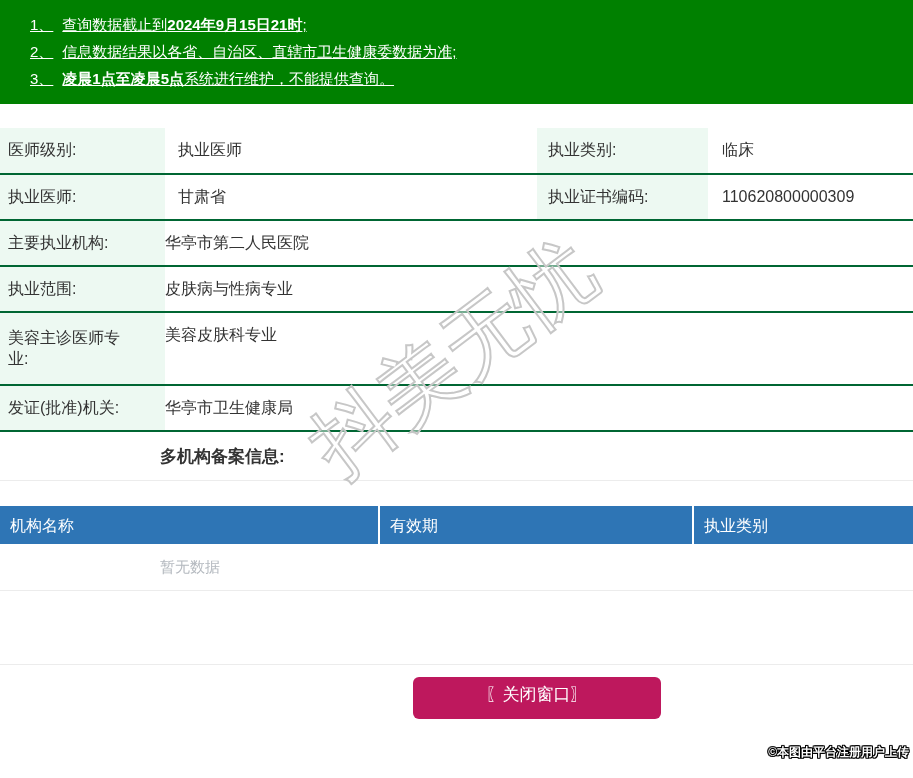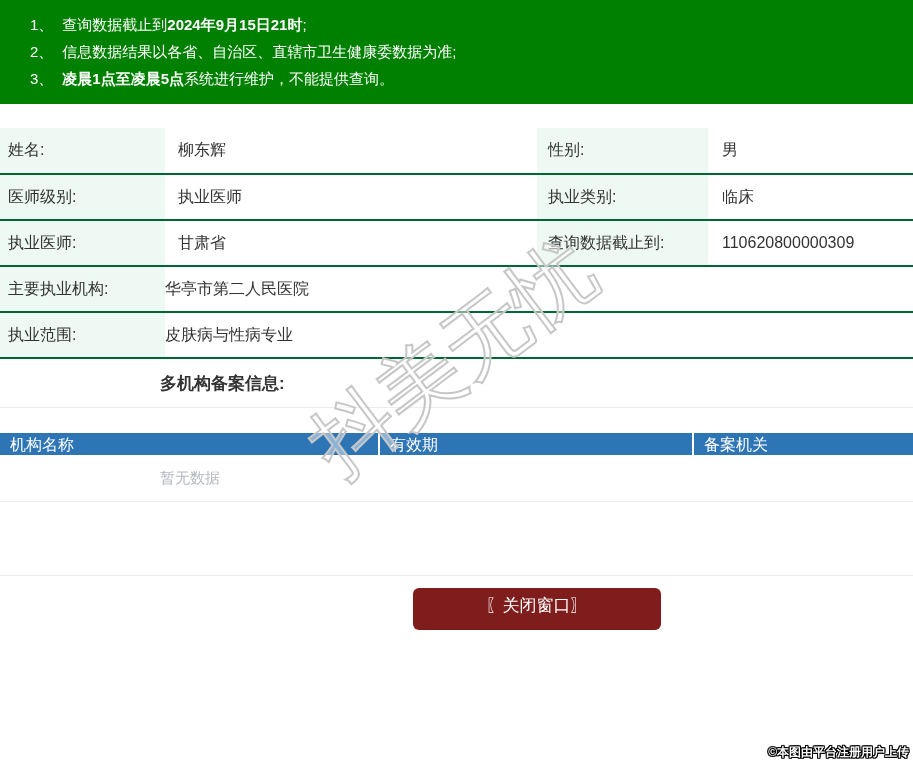--- a/index.html
+++ b/index.html
@@ -18,21 +18,21 @@
 
   
   .banner {
     width: 913px;
     height: 104px;
     background: #008000;
     color: #ffffff;
     font-size: 15px;
     padding: 11px 10px 0 30px;
   }
-  .notice-line { line-height: 27px; white-space: nowrap; }
+  .notice-line { line-height: 27px; white-space: nowrap; text-decoration: underline; }
   .notice-line .num { margin-right: 9px; }
   .notice-line b { font-weight: bold; }
 
   
   table.license {
     width: 913px;
     margin-top: 24px;
     border-collapse: collapse;
     table-layout: fixed;
     font-size: 16px;
@@ -64,21 +64,21 @@
   hr.thinline {
     border: none;
     border-top: 1px solid #ececec;
     height: 0;
   }
   .l1 { margin-top: 12px; }
   .org-header {
     margin-top: 25px;
     display: flex;
     width: 913px;
-    height: 22px;
+    height: 38px;
     background: #2e75b5;
     color: #ffffff;
     font-size: 16px;
     align-items: center;
   }
   .org-col { height: 39px; line-height: 39px; padding-left: 10px; }
   .org-c1 { width: 378px; }
   .org-c2 { width: 314px; border-left: 2px solid #ffffff; }
   .org-c3 { width: 221px; border-left: 2px solid #ffffff; }
   .empty-text {
@@ -96,21 +96,21 @@
   
   .btn-row {
     margin-top: 12px;
     padding-left: 160px;
     text-align: center;
   }
   .close-btn {
     display: inline-block;
     width: 248px;
     height: 42px;
-    background: #7f1d1d;
+    background: #be185d;
     color: #ffffff;
     font-size: 17px;
     font-family: inherit;
     border: none;
     border-radius: 6px;
     cursor: pointer;
     line-height: 36px;
     padding-bottom: 6px;
   }
 
@@ -158,56 +158,58 @@
     <div class="notice-line">
       <span class="num">2、</span><span>信息数据结果以各省、自治区、直辖市卫生健康委数据为准;</span><b></b><span></span>
     </div>
     <div class="notice-line">
       <span class="num">3、</span><span></span><b>凌晨1点至凌晨5点</b><span>系统进行维护，不能提供查询。</span>
     </div>
   </div>
 
   <table class="license">
     <tbody>
-        <tr class="r-std">
-      <td class="lbl">姓名:</td>
-      <td class="val1">柳东辉</td>
-      <td class="lbl2">性别:</td>
-      <td class="val2">男</td>
-    </tr>
     <tr class="r-std">
       <td class="lbl">医师级别:</td>
       <td class="val1">执业医师</td>
       <td class="lbl2">执业类别:</td>
       <td class="val2">临床</td>
     </tr>
     <tr class="r-std">
       <td class="lbl">执业医师:</td>
       <td class="val1">甘肃省</td>
-      <td class="lbl2">查询数据截止到:</td>
+      <td class="lbl2">执业证书编码:</td>
       <td class="val2">110620800000309</td>
     </tr>
     <tr class="r-std">
       <td class="lbl">主要执业机构:</td>
       <td class="valspan" colspan="3">华亭市第二人民医院</td>
     </tr>
     <tr class="r-std">
       <td class="lbl">执业范围:</td>
       <td class="valspan" colspan="3">皮肤病与性病专业</td>
+    </tr>
+    <tr class="r-tall">
+      <td class="lbl">美容主诊医师专业:</td>
+      <td class="valspan" colspan="3">美容皮肤科专业</td>
+    </tr>
+    <tr class="r-std">
+      <td class="lbl">发证(批准)机关:</td>
+      <td class="valspan" colspan="3">华亭市卫生健康局</td>
     </tr>
   </tbody>
     </table>
 
   <div class="section-title">多机构备案信息:</div>
   <hr class="thinline l1">
 
   <div class="org-header">
     <div class="org-col org-c1">机构名称</div>
     <div class="org-col org-c2">有效期</div>
-    <div class="org-col org-c3">备案机关</div>
+    <div class="org-col org-c3">执业类别</div>
   </div>
 
   <div class="empty-text">暂无数据</div>
   <hr class="thinline l2">
   <hr class="thinline l3">
 
   <div class="btn-row">
     <button class="close-btn">〖关闭窗口〗</button>
   </div>
 

